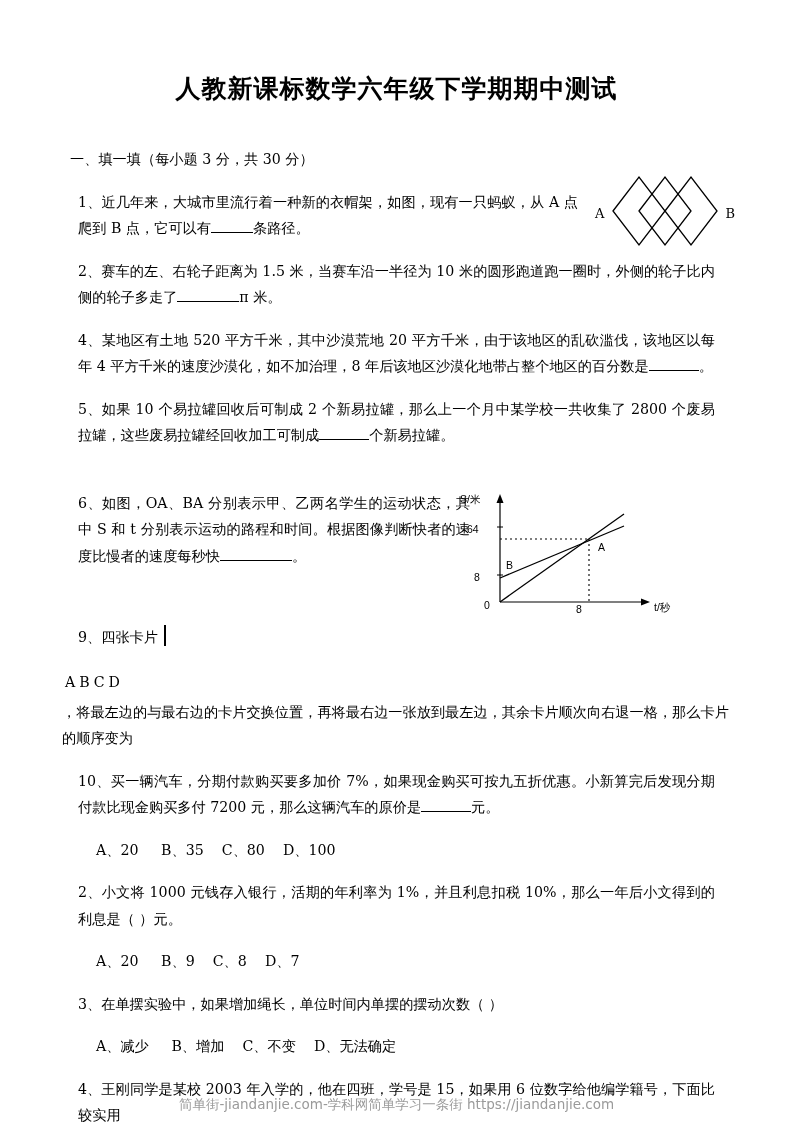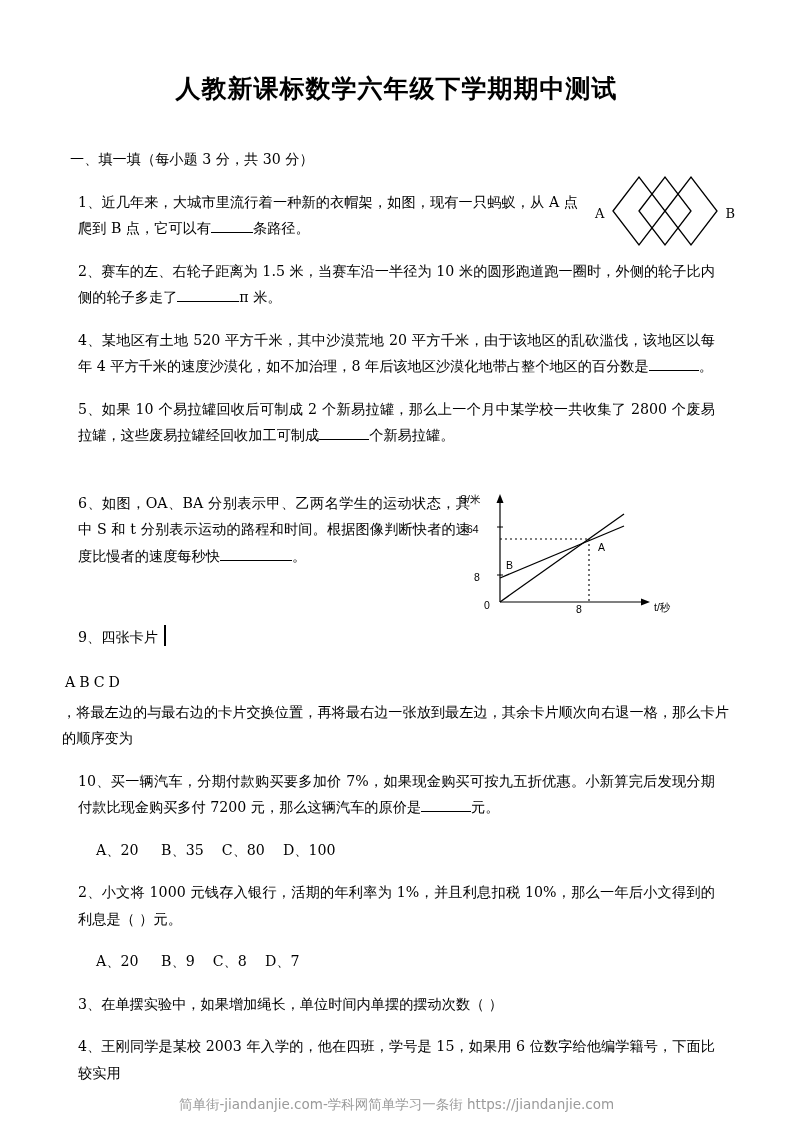--- a/index.html
+++ b/index.html
@@ -220,20 +220,21 @@
     <p class="para"><span>10、</span><span>买一辆汽车，分期付款购买要多加价 7%，如果现金购买可按九五折优惠。小新算完后发现分期付款比现金购买多付 7200 元，那么这辆汽车的原价是</span><span class="blank b-md"></span><span>元。</span></p>
 
     
 
     <p class="para opts"><span class="opt">A、20</span>&nbsp;&nbsp;&nbsp;&nbsp;&nbsp;<span class="opt">B、35</span>&nbsp;&nbsp;&nbsp;&nbsp;<span class="opt">C、80</span>&nbsp;&nbsp;&nbsp;&nbsp;<span class="opt">D、100</span></p>
 
     <p class="para"><span>2、</span><span>小文将 1000 元钱存入银行，活期的年利率为 1%，并且利息扣税 10%，那么一年后小文得到的利息是（      ）元。</span></p>
     <p class="para opts"><span class="opt">A、20</span>&nbsp;&nbsp;&nbsp;&nbsp;&nbsp;<span class="opt">B、9</span>&nbsp;&nbsp;&nbsp;&nbsp;<span class="opt">C、8</span>&nbsp;&nbsp;&nbsp;&nbsp;<span class="opt">D、7</span></p>
 
     <p class="para"><span>3、</span><span>在单摆实验中，如果增加绳长，单位时间内单摆的摆动次数（          ）</span></p>
+    <p class="para opts"><span class="opt">A、减少</span>&nbsp;&nbsp;&nbsp;&nbsp;&nbsp;<span class="opt">B、增加</span>&nbsp;&nbsp;&nbsp;&nbsp;<span class="opt">C、不变</span>&nbsp;&nbsp;&nbsp;&nbsp;<span class="opt">D、无法确定</span></p>
 
     <p class="para"><span>4、</span><span>王刚同学是某校 2003 年入学的，他在四班，学号是 15，如果用 6 位数字给他编学籍号，下面比较实用</span></p>
 
   </div>
 
   <div class="footer">简单街-jiandanjie.com-学科网简单学习一条街 https://jiandanjie.com</div>
 
 </div>
 
 </body></html>

